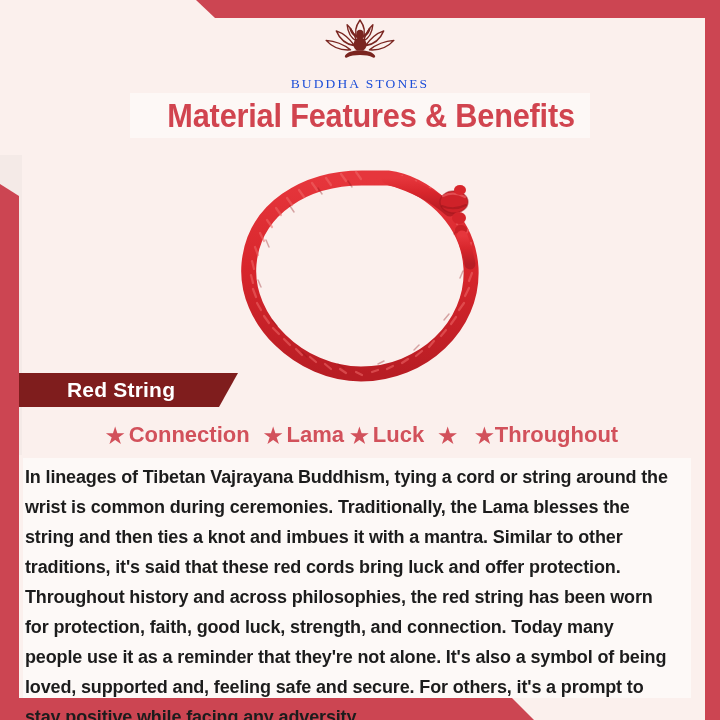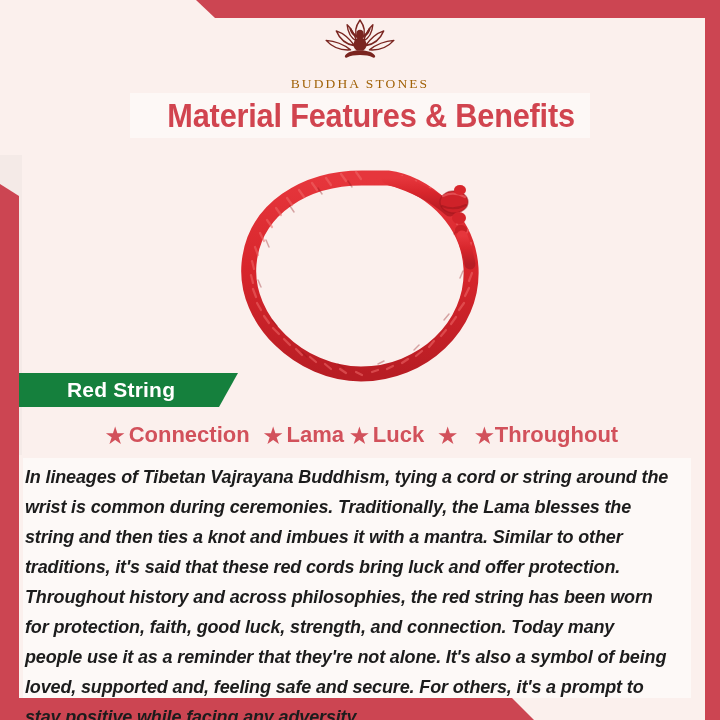--- a/index.html
+++ b/index.html
@@ -60,21 +60,21 @@
   .logo-wrap {
     position:absolute; left:0; top:18px; width:720px; height:74px;
     display:flex; flex-direction:column; align-items:center; justify-content:flex-start;
   }
   .logo-mark { width:96px; height:50px; display:block; }
   .logo-text {
     margin-top:16px;
     font-family:"Liberation Serif", serif;
     font-size:13.5px;
     letter-spacing:2.1px;
-    color:#a16207;
+    color:#1d4ed8;
     font-weight:400;
   }
 
   
   .title-box {
     position:absolute; left:130px; top:93px; width:460px; height:45px;
     background:#fdf8f6;
     display:flex; align-items:center; justify-content:flex-end;
   }
   .title-text {
@@ -88,21 +88,21 @@
 
   
   .product {
     position:absolute; left:228px; top:160px; width:268px; height:230px;
   }
   .product svg { width:100%; height:100%; display:block; }
 
   
   .ribbon {
     position:absolute; left:19px; top:373px; width:219px; height:34px;
-    background:#15803d;
+    background:#7f1d1d;
     clip-path:polygon(0 0, 219px 0, 200px 34px, 0 34px);
     display:flex; align-items:center;
   }
   .ribbon-label {
     margin-left:48px;
     font-size:21px;
     font-weight:bold;
     color:#ffffff;
     letter-spacing:0.2px;
   }
@@ -120,21 +120,20 @@
   }
   .kw + .kw { margin-left:14px; }
   .kw .star { font-size:21px; line-height:1; margin-right:4px; color:#d2515b; }
   .kw.tight .star { margin-right:1px; }
   .kw.narrow { margin-left:6px; }
 
   
   .body-box {
     position:absolute; left:23px; top:458px; width:668px; height:240px;
     background:#fdf9f7;
-    font-style:italic;
   }
   .body-text {
     font-size:18.3px;
     line-height:30px;
     color:#1c1c1c;
     font-weight:bold;
     letter-spacing:-0.15px;
     transform:scaleX(0.985);
     transform-origin:left top;
     padding:4px 6px 0 2px;

